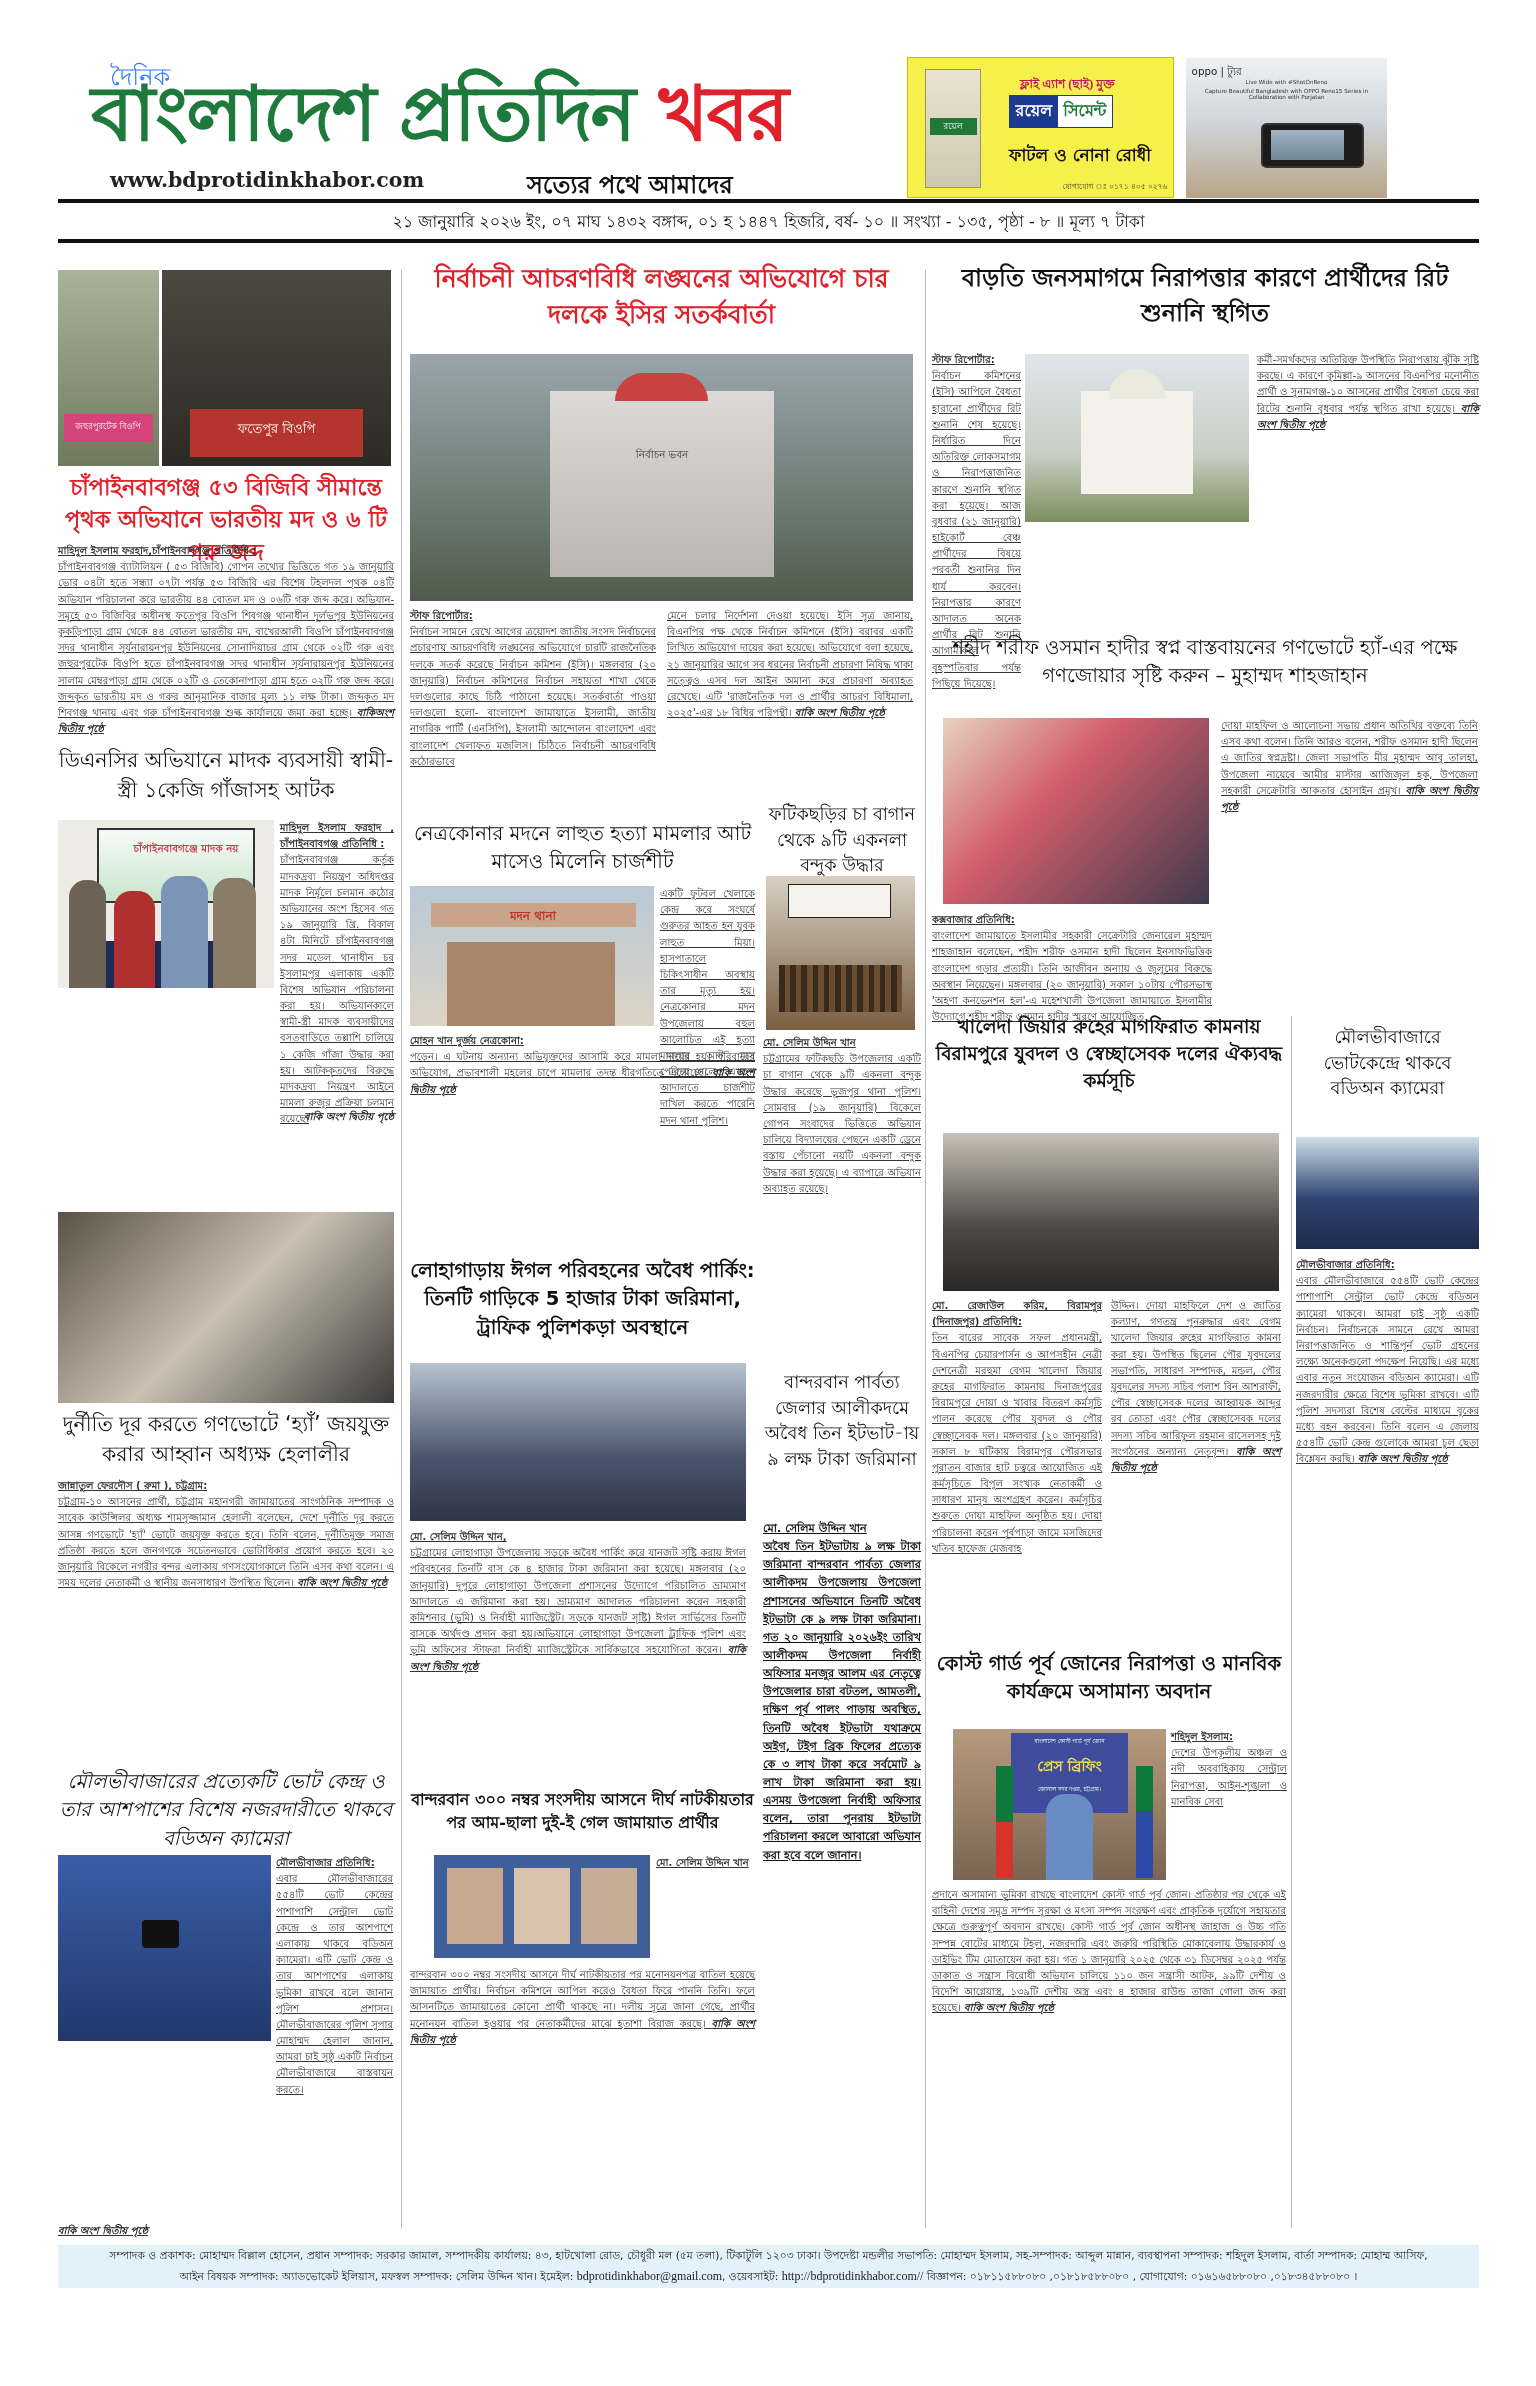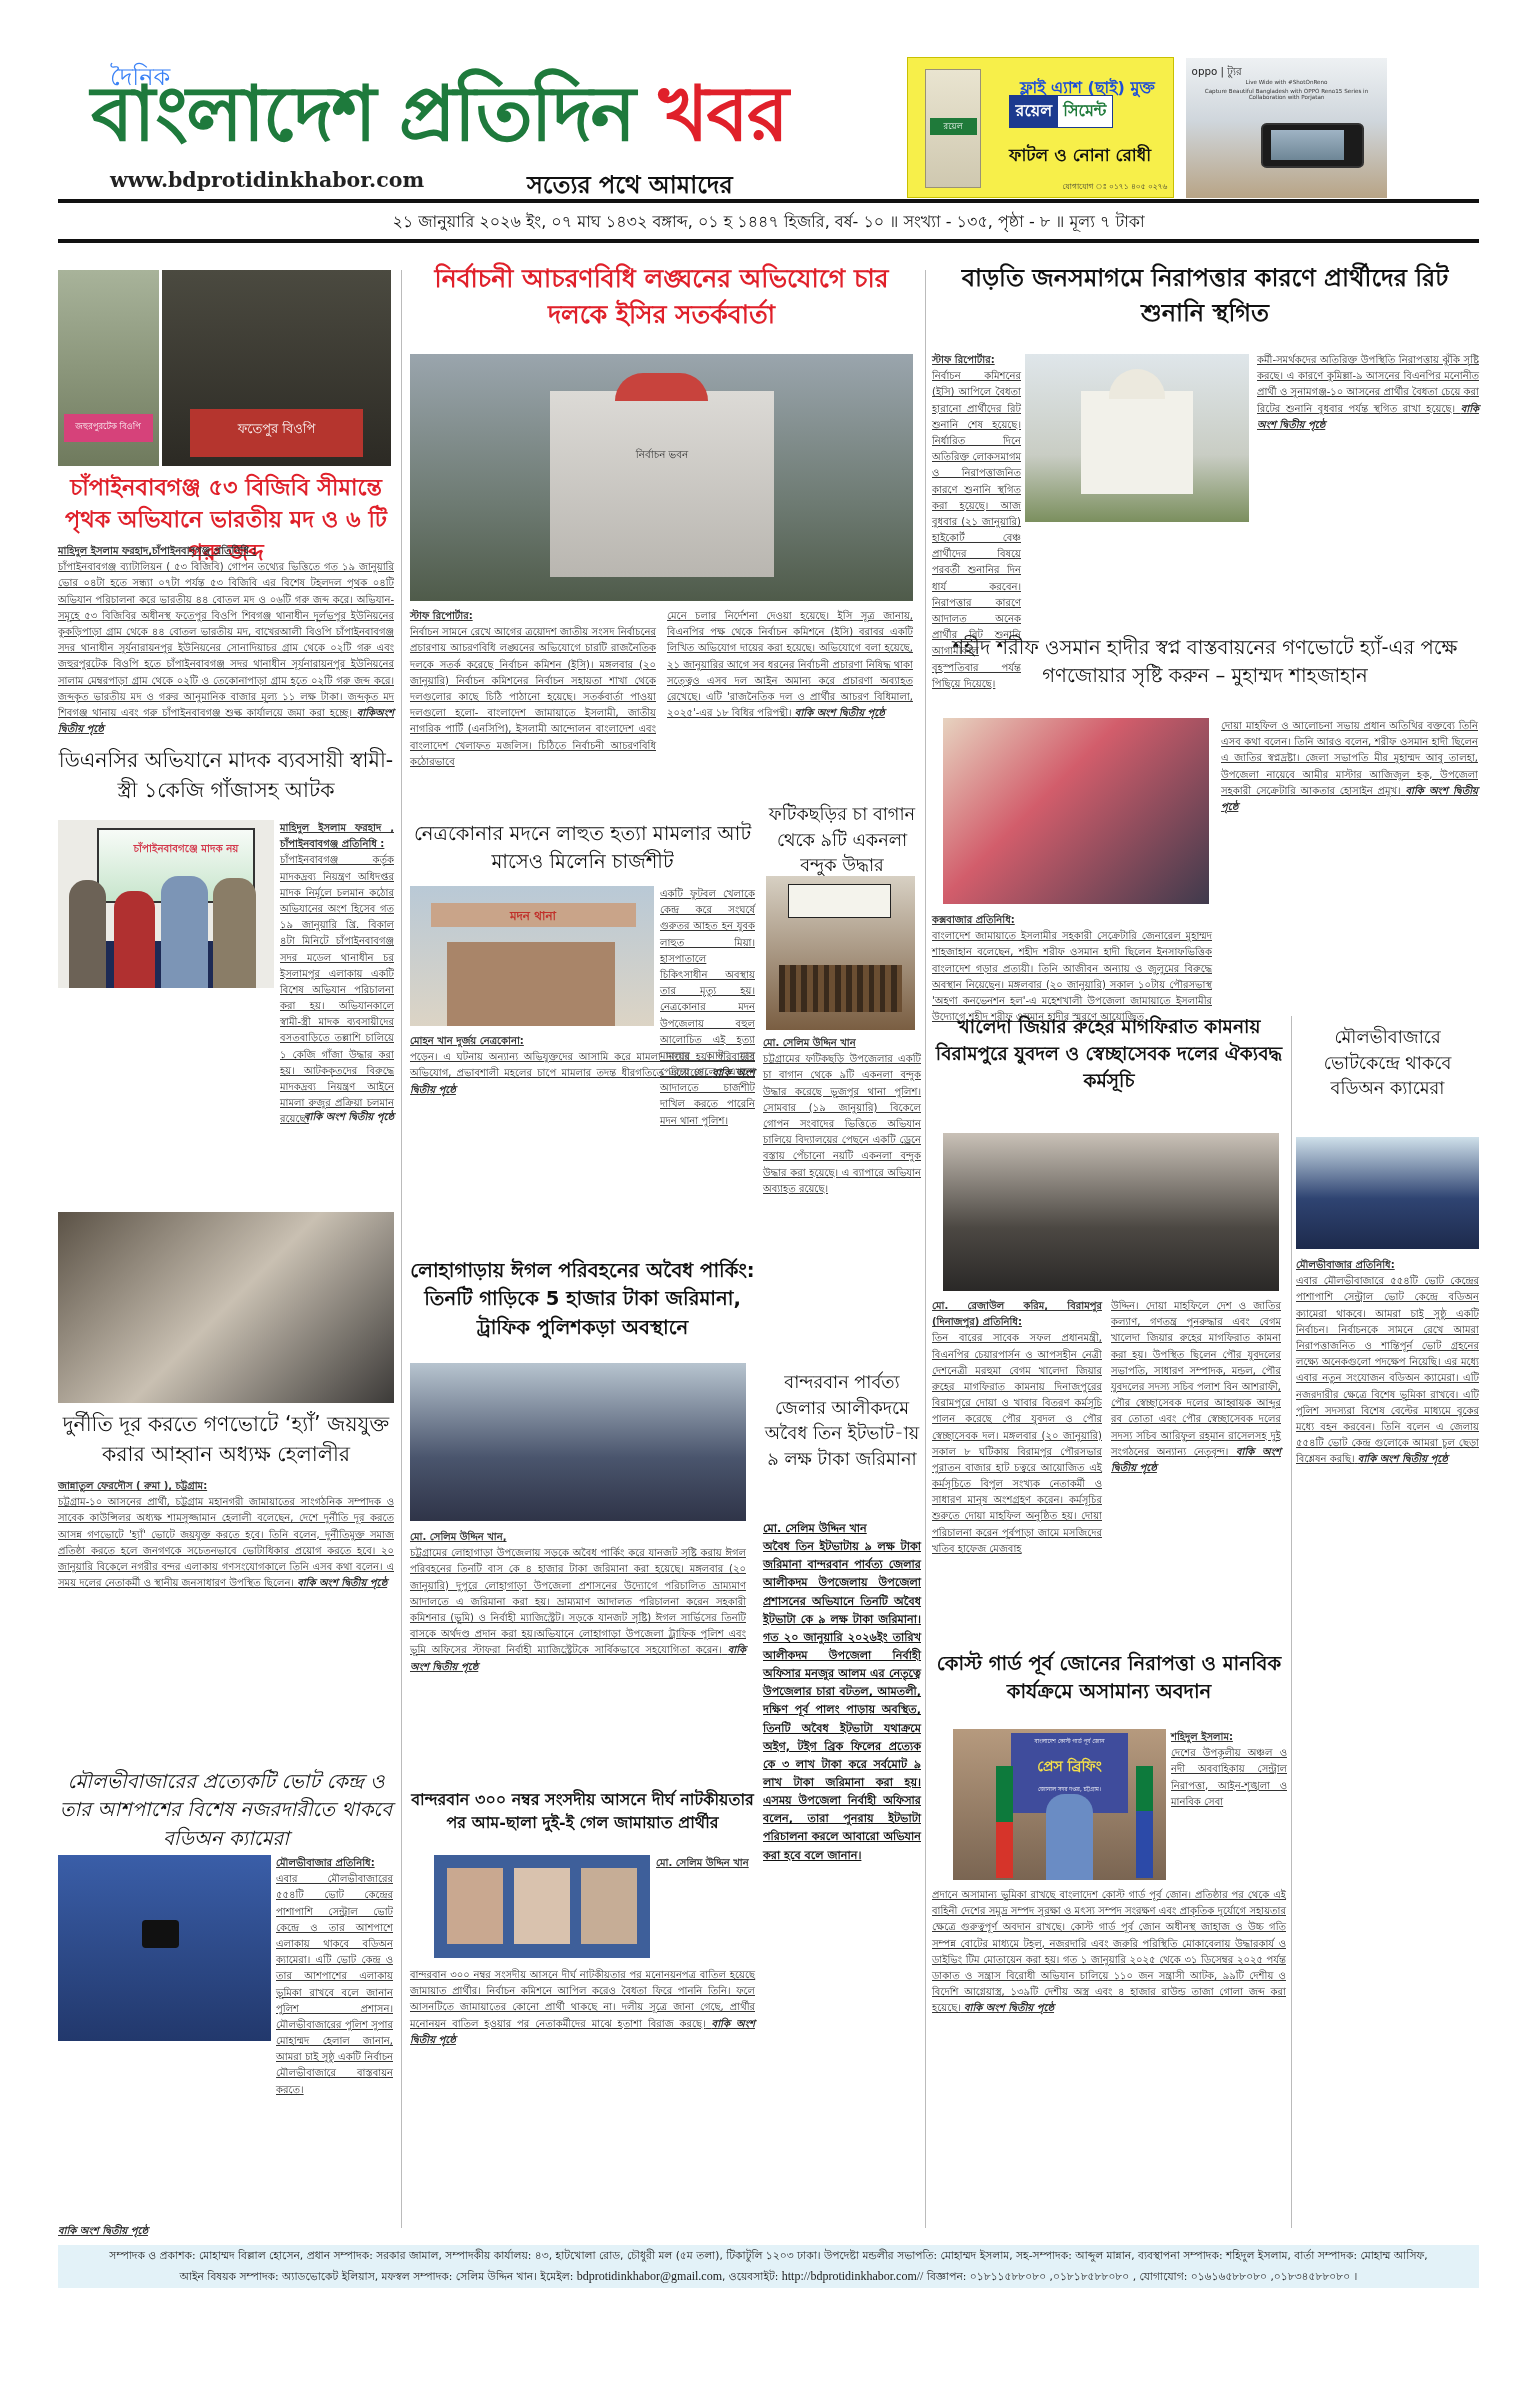--- a/index.html
+++ b/index.html
@@ -8,21 +8,21 @@
   .abs { position: absolute; }
   .masthead-daily { left: 110px; top: 58px; font-size: 24px; color: #3b82f6; font-family: "DejaVu Serif", serif; }
   .masthead-title { left: 91px; top: 76px; font-size: 76px; font-weight: bold; line-height: 1; letter-spacing: -1.9px; }
   .masthead-title .green { color: #1e7a3c; }
   .masthead-title .red { color: #e0202a; }
   .site-url { left: 110px; top: 168px; font-size: 20.5px; font-weight: bold; font-family: "DejaVu Serif", serif; color: #222; }
   .slogan { left: 527px; top: 166px; font-size: 24px; font-weight: bold; color: #111; }
   .ad-cement { left: 907px; top: 57px; width: 267px; height: 141px; background: #f7ef4a; border: 0.9px solid #c9c000; }
   .ad-cement .bag { position: absolute; left: 17px; top: 11.2px; width: 56px; height: 119px; background: linear-gradient(#e9e4d0,#cfc8b0); border: 0.9px solid #9a9275; }
   .ad-cement .bag .g { position: absolute; left: 3.7px; top: 48px; width: 47px; height: 17px; background: #1f7a3a; color: #fff; font-size: 8.4px; text-align: center; line-height: 17px; }
-  .ad-cement .tag1 { position: absolute; left: 112px; top: 17px; font-size: 16px; color: #1d4ed8; font-weight: bold; }
+  .ad-cement .tag1 { position: absolute; left: 112px; top: 17px; font-size: 12px; color: #be185d; font-weight: bold; font-family: Liberation Serif, serif; }
   .ad-cement .brand { position: absolute; left: 101px; top: 37px; display: flex; border: 1.9px solid #1c3a8f; }
   .ad-cement .brand span { font-size: 16px; font-weight: bold; padding: 1.9px 5.6px; }
   .ad-cement .brand .b1 { background: #1c3a8f; color: #fff; }
   .ad-cement .brand .b2 { background: #fff; color: #1f7a3a; }
   .ad-cement .tag2 { position: absolute; left: 101px; top: 84px; font-size: 17px; color: #111; font-weight: bold; }
   .ad-cement .contact { position: absolute; right: 5.6px; bottom: 3.7px; font-size: 7.5px; color: #333; }
   .ad-oppo { left: 1186px; top: 58px; width: 201px; height: 140px; background: linear-gradient(#eef1f3 0%, #cfd6dc 45%, #b8a486 100%); overflow: hidden; }
   .ad-oppo .logo { position: absolute; left: 5.6px; top: 5.6px; font-size: 10.3px; color: #222; }
   .ad-oppo .t1 { position: absolute; left: 0; right: 0; top: 20.5px; font-size: 5.6px; text-align: center; color: #333; }
   .ad-oppo .t2 { position: absolute; left: 0; right: 0; top: 30px; font-size: 5.6px; text-align: center; color: #333; }

